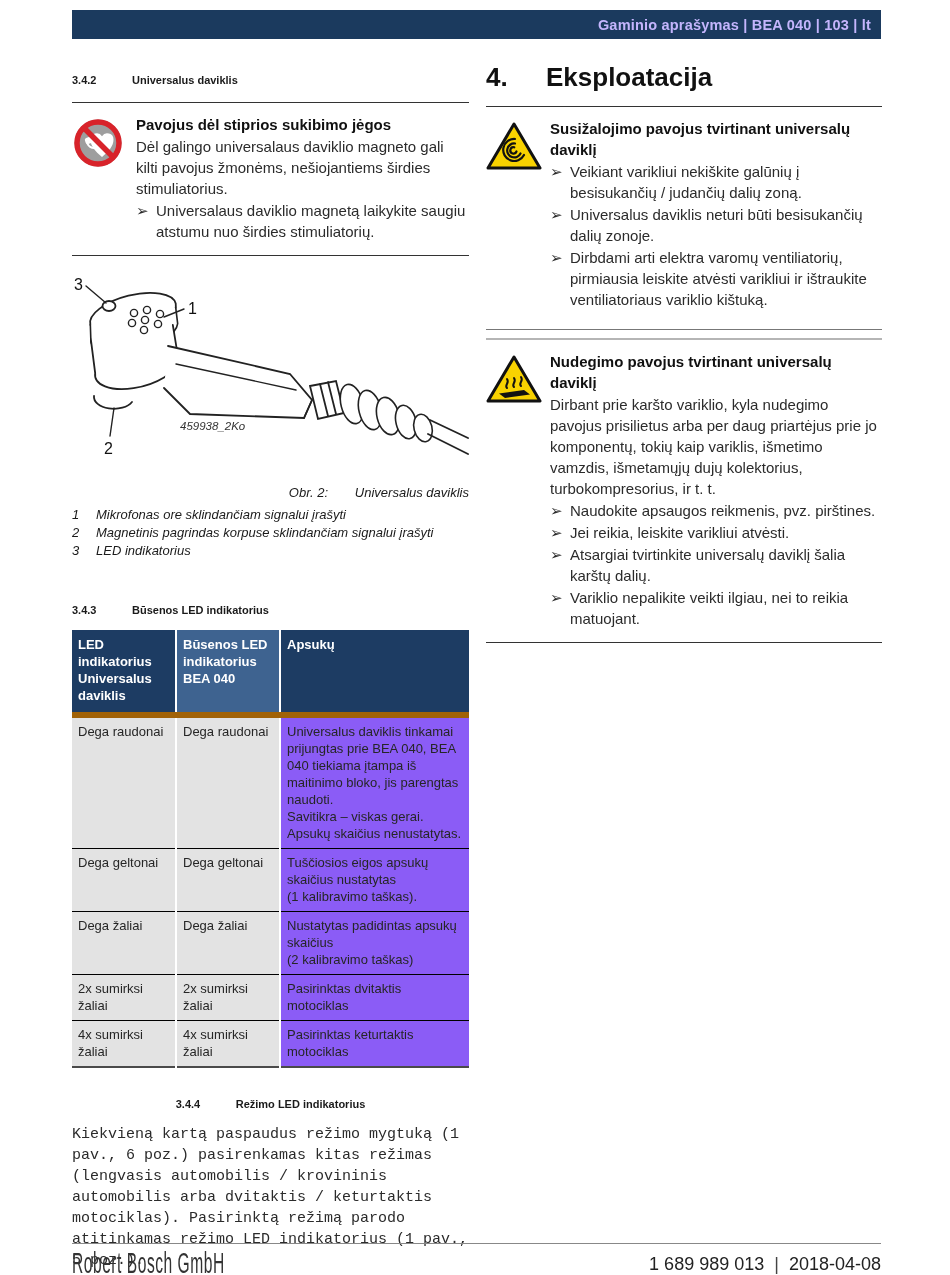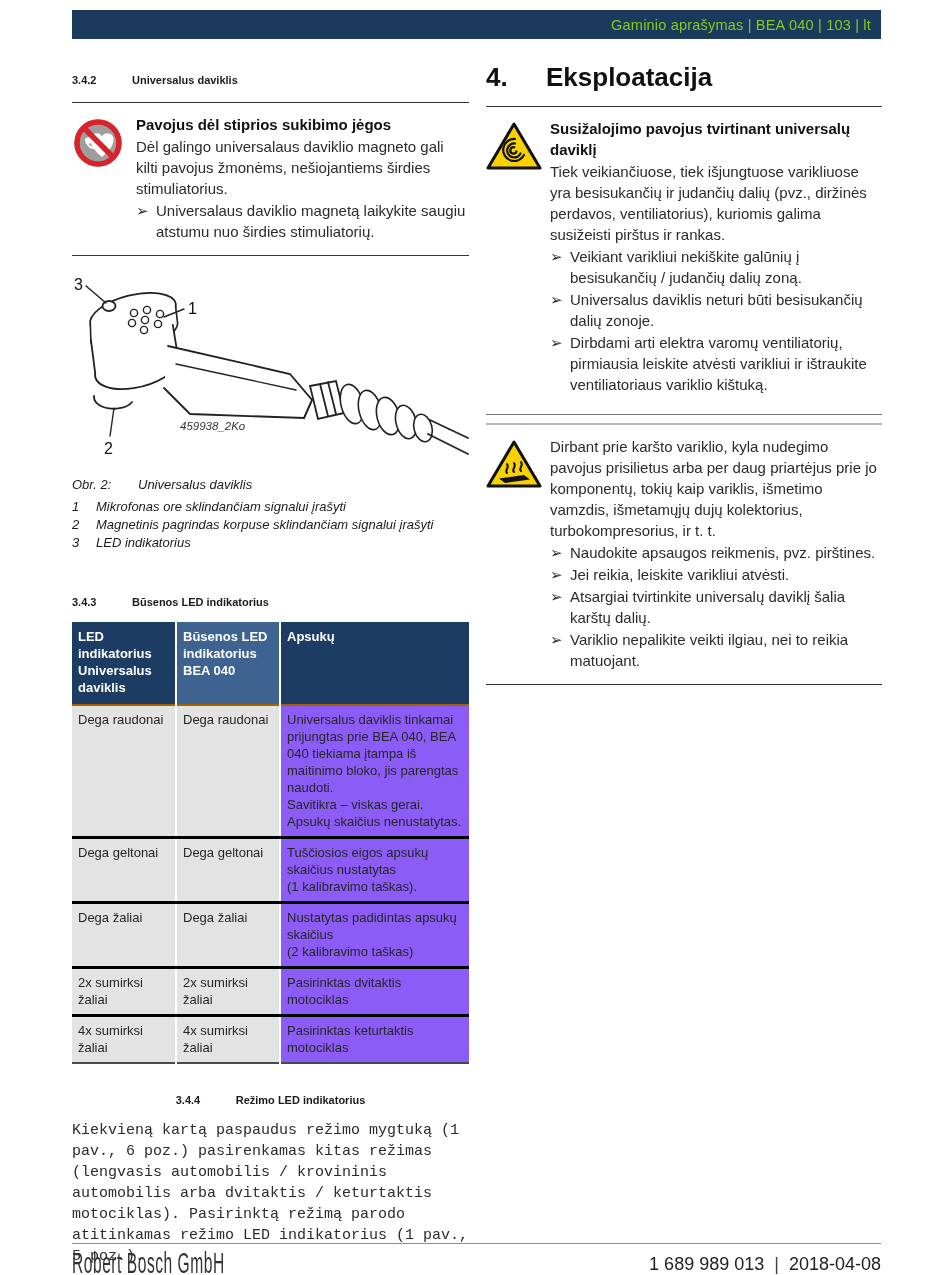--- a/index.html
+++ b/index.html
@@ -4,21 +4,21 @@
 <style>
   * { margin:0; padding:0; box-sizing:border-box; }
   html,body { width:950px; height:1275px; background:#ffffff; overflow:hidden;
               font-family:"Liberation Sans", sans-serif; color:#1a1a1a; }
   .page { position:relative; width:950px; height:1275px; background:#fff; }
 
   
   .header-bar { position:absolute; left:72px; right:69px; top:10px; height:29px;
                 background:#1b3a5e; display:flex; align-items:center; justify-content:flex-end;
                 padding-right:10px; }
-  .header-bar span { color:#84cc16; font-weight:normal; font-size:14.5px; letter-spacing:.2px; }
+  .header-bar span { color:#c4b5fd; font-weight:bold; font-size:14.5px; letter-spacing:.2px; }
 
   
   .col-left  { position:absolute; left:72px;  width:397px; top:70px; }
   .col-right { position:absolute; left:486px; width:396px; top:62px; }
 
   .rule       { border:none; border-top:1px solid #333; margin:0; }
   .rule.light { border-top:2px solid #b5b5b5; }
   .rule.thin  { border-top:1px solid #777; }
 
   
@@ -31,40 +31,40 @@
   .warning { display:flex; padding:11px 0 13px 0;justify-content:flex-end; }
   .w-icon  { width:64px; flex:none; padding-top:3px; }
   .w-body  { flex:1; font-size:15px; line-height:21px; color:#2b2b2b; }
   .w-title { font-weight:bold; color:#111; margin-bottom:1px; }
   .bullet-item  { display:flex; margin-top:1px; }
   .bullet-arrow { flex:none; width:20px; color:#2b2b2b; }
   .bullet-text  { flex:1; }
 
   
   .figure { margin-top:12px; }
-  .fig-caption { font-style:italic; font-size:13px; line-height:18px; margin-top:4px; display:flex; }
+  .fig-caption { font-style:italic; font-size:13px; line-height:18px; margin-top:12px; display:flex;justify-content:flex-end; }
   .fig-caption .cap-label { width:66px; flex:none; }
   .legend { margin-top:4px; font-style:italic; font-size:13px; line-height:18px; }
   .legend-item { display:flex; }
   .legend-num  { width:24px; flex:none; }
 
   
   table.status { border-collapse:collapse; width:100%; margin-top:10px;
                  font-size:13px; line-height:17px; border-bottom:2px solid #4a4a4a; }
   table.status th { color:#fff; font-weight:bold; text-align:left; vertical-align:top;
                     padding:6px 6px 8px 6px; white-space:pre-line; }
   table.status th.h1, table.status th.h3 { background:#1d3c63; }
   table.status th.h2 { background:#3e6390; }
   table.status th + th, table.status td + td { border-left:2px solid #fff; }
   table.status td { vertical-align:top; padding:5px 6px 6px 6px; white-space:pre-line;
-                    border-top:2px solid #a16207; color:#262626; }
+                    border-top:6px solid #a16207; color:#262626; }
   table.status td.c1, table.status td.c2 { background:#e3e3e3; width:104px; }
   table.status td.c3 { background:#8b5cf6; }
   table.status th.h1, table.status th.h2 { width:104px; }
-  table.status tbody tr + tr td { border-top:3px solid #000000; }
+  table.status tbody tr + tr td { border-top:1px solid #000000; }
 
   .body-para { font-size:15px; line-height:21px; color:#2b2b2b; margin-top:10px;font-family:Liberation Mono, monospace; }
   .mt26 { margin-top:26px;justify-content:center; } .mt24 { margin-top:40px; }
 
   
   .footer-rule { position:absolute; left:72px; right:69px; top:1243px; border:none; border-top:1px solid #888; }
   .footer-row  { position:absolute; left:72px; right:69px; top:1248px; height:27px; overflow:hidden;
                  display:flex; justify-content:space-between; align-items:flex-start; }
   .bosch-logo  { font-size:30px; line-height:30px; color:#333; transform:scaleX(0.52); transform-origin:left top;
                  white-space:nowrap; letter-spacing:1px; }
@@ -266,21 +266,20 @@
           <path d="M28 3 L54 47 L2 47 Z" fill="#f8d200" stroke="#111" stroke-width="3" stroke-linejoin="round"></path>
           <g stroke="#111" stroke-width="2.2" fill="none" stroke-linecap="round">
             <path d="M38 34 a11 11 0 1 1 -9 -16"></path>
             <path d="M34.5 32.5 a7 7 0 1 1 -5.5 -10"></path>
             <path d="M30.5 30.5 a3.2 3.2 0 1 1 -2.2 -4.2"></path>
           </g>
         </svg>
       </div>
       <div class="w-body">
         <div class="w-title">Susižalojimo pavojus tvirtinant universalų daviklį</div>
-        <div class="w-text">Tiek veikiančiuose, tiek išjungtuose varikliuose yra besisukančių ir judančių dalių (pvz., diržinės perdavos, ventiliatorius), kuriomis galima susižeisti pirštus ir rankas.</div>
         <div class="bullets">
             <div class="bullet-item">
               <span class="bullet-arrow">➢</span>
               <span class="bullet-text">Veikiant varikliui nekiškite galūnių į besisukančių / judančių dalių zoną.</span>
             </div>
             <div class="bullet-item">
               <span class="bullet-arrow">➢</span>
               <span class="bullet-text">Universalus daviklis neturi būti besisukančių dalių zonoje.</span>
             </div>
             <div class="bullet-item">
@@ -300,20 +299,21 @@
           <path d="M28 3 L54 47 L2 47 Z" fill="#f8d200" stroke="#111" stroke-width="3" stroke-linejoin="round"></path>
           <path d="M13 39.5 L38 36 L44 40.5 L19 44 Z" fill="#111"></path>
           <g stroke="#111" stroke-width="2" fill="none" stroke-linecap="round">
             <path d="M21 34 c-3 -3 3 -5 0 -9"></path>
             <path d="M28 33 c-3 -3 3 -5 0 -9"></path>
             <path d="M35 32 c-3 -3 3 -5 0 -9"></path>
           </g>
         </svg>
       </div>
       <div class="w-body">
+        <div class="w-title">Nudegimo pavojus tvirtinant universalų daviklį</div>
         <div class="w-text">Dirbant prie karšto variklio, kyla nudegimo pavojus prisilietus arba per daug priartėjus prie jo komponentų, tokių kaip variklis, išmetimo vamzdis, išmetamųjų dujų kolektorius, turbokompresorius, ir t. t.</div>
         <div class="bullets">
             <div class="bullet-item">
               <span class="bullet-arrow">➢</span>
               <span class="bullet-text">Naudokite apsaugos reikmenis, pvz. pirštines.</span>
             </div>
             <div class="bullet-item">
               <span class="bullet-arrow">➢</span>
               <span class="bullet-text">Jei reikia, leiskite varikliui atvėsti.</span>
             </div>

